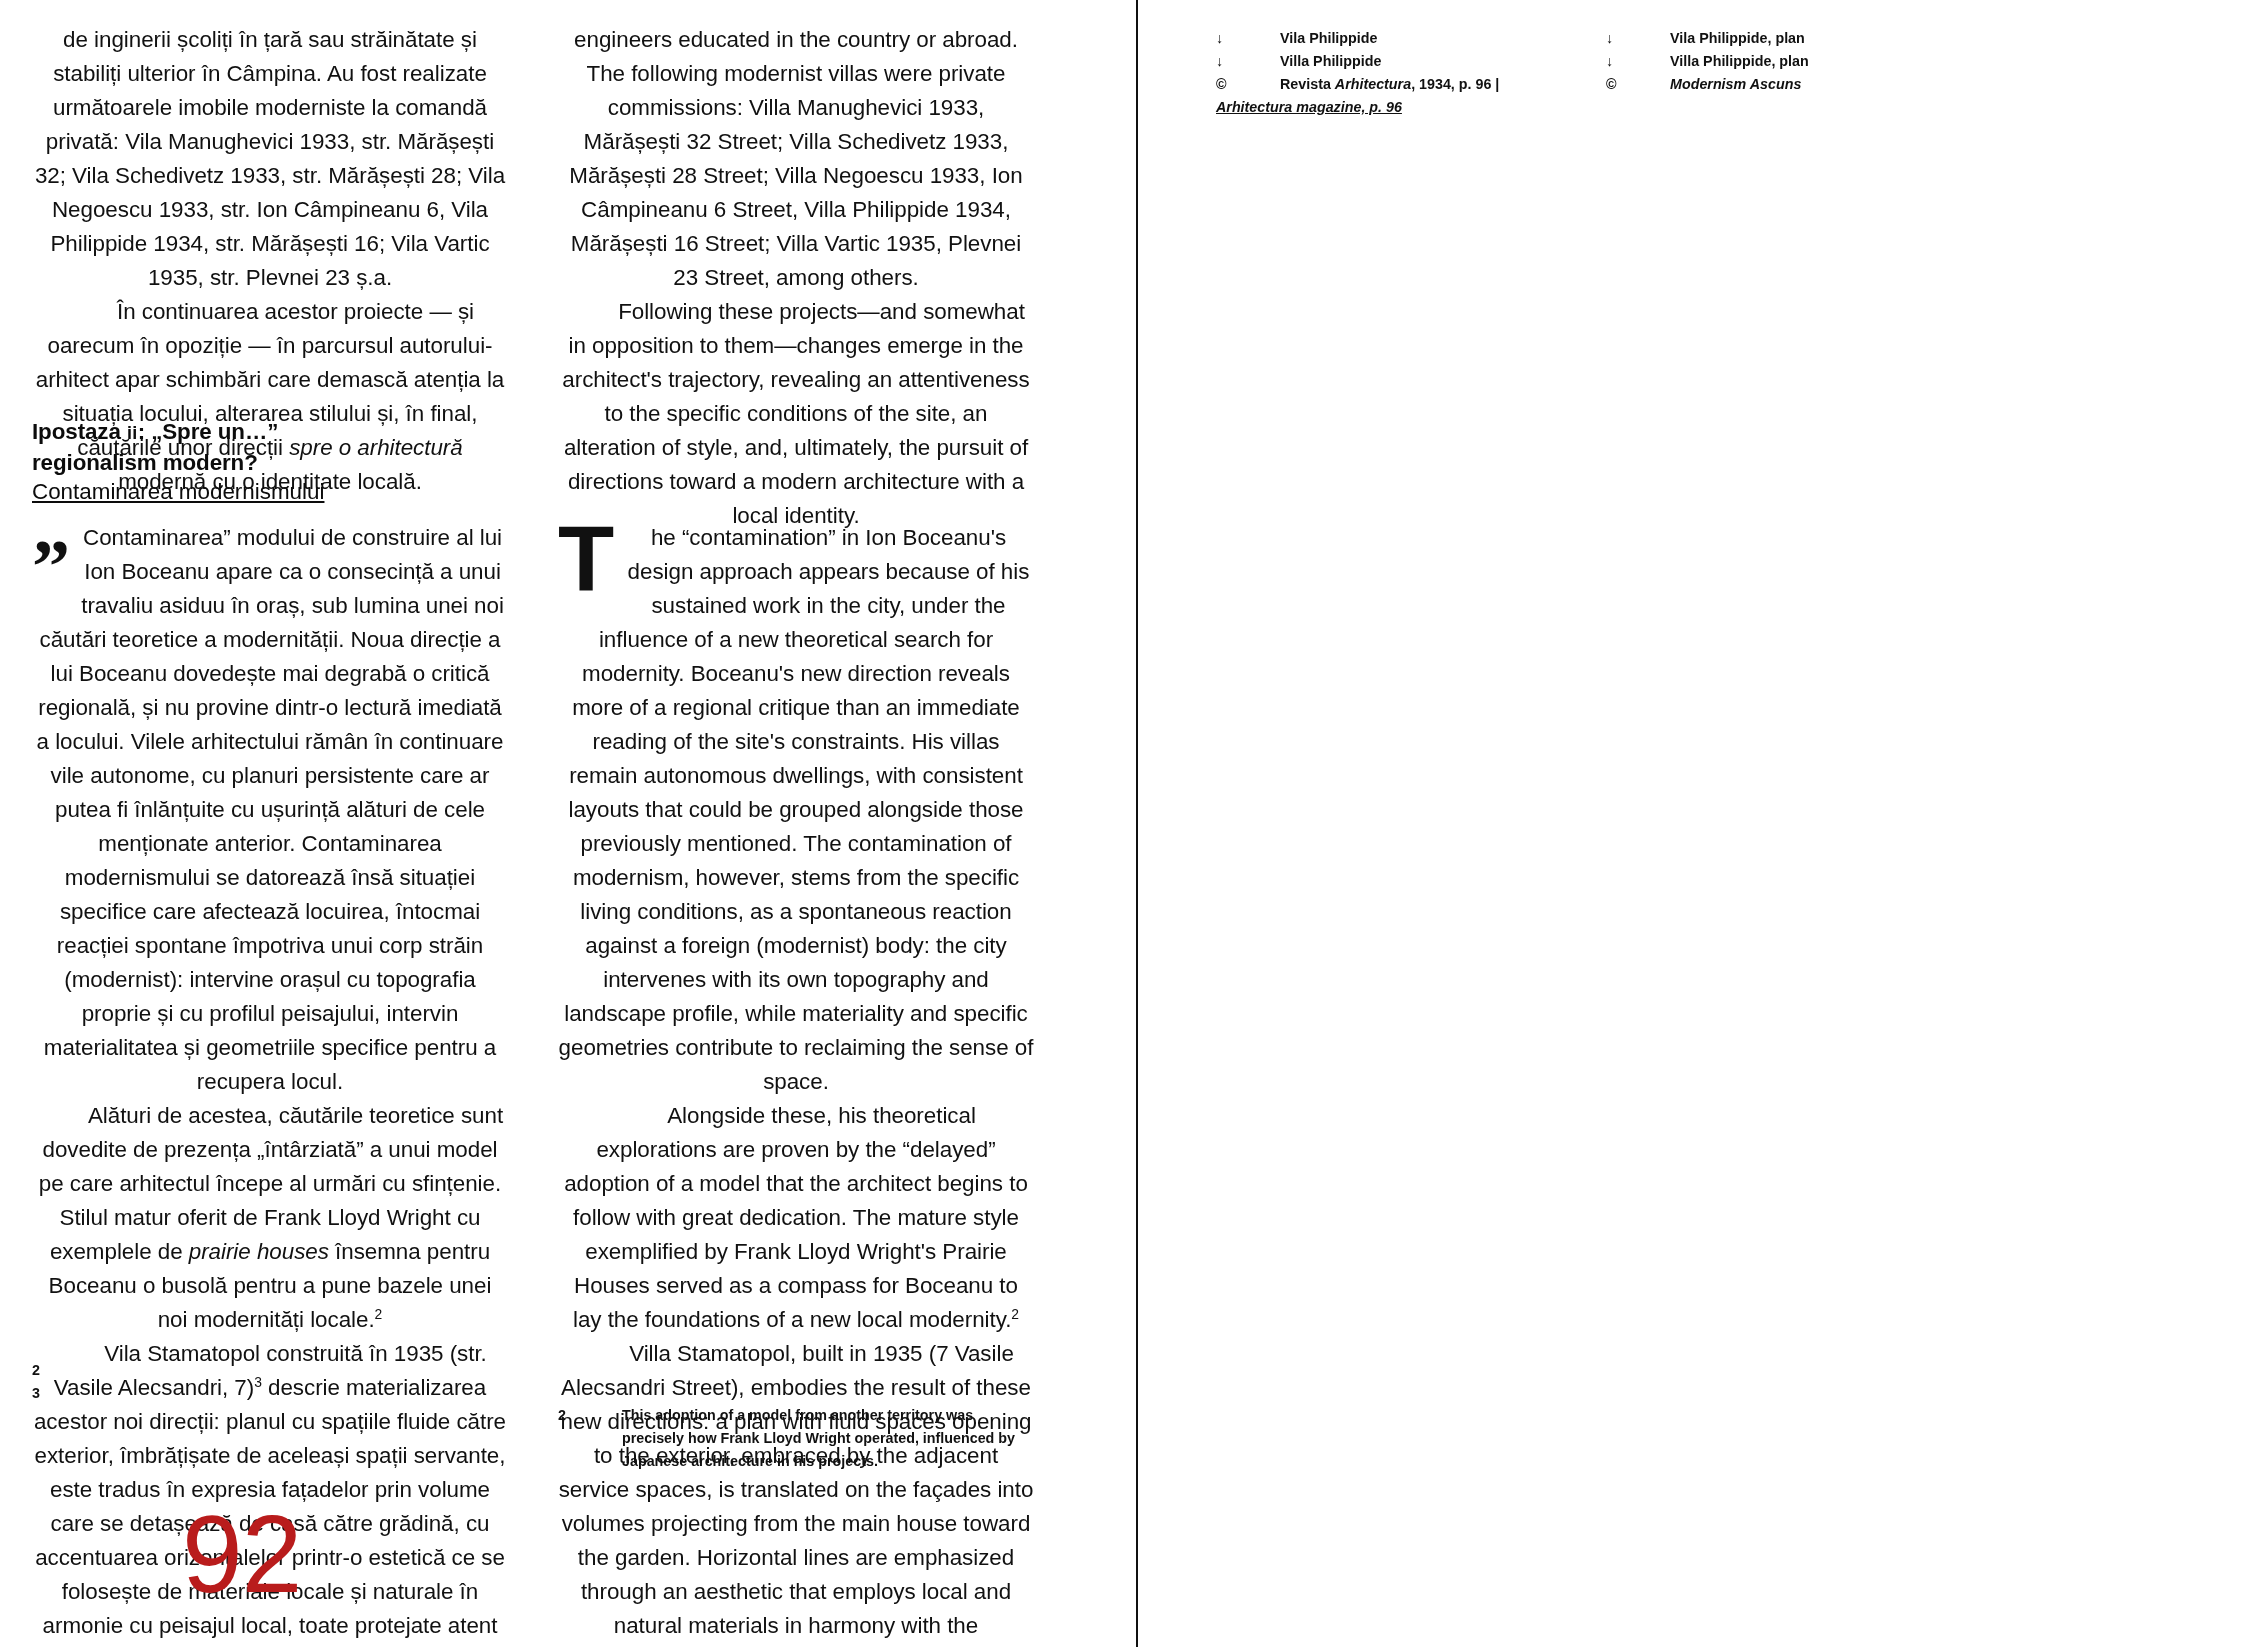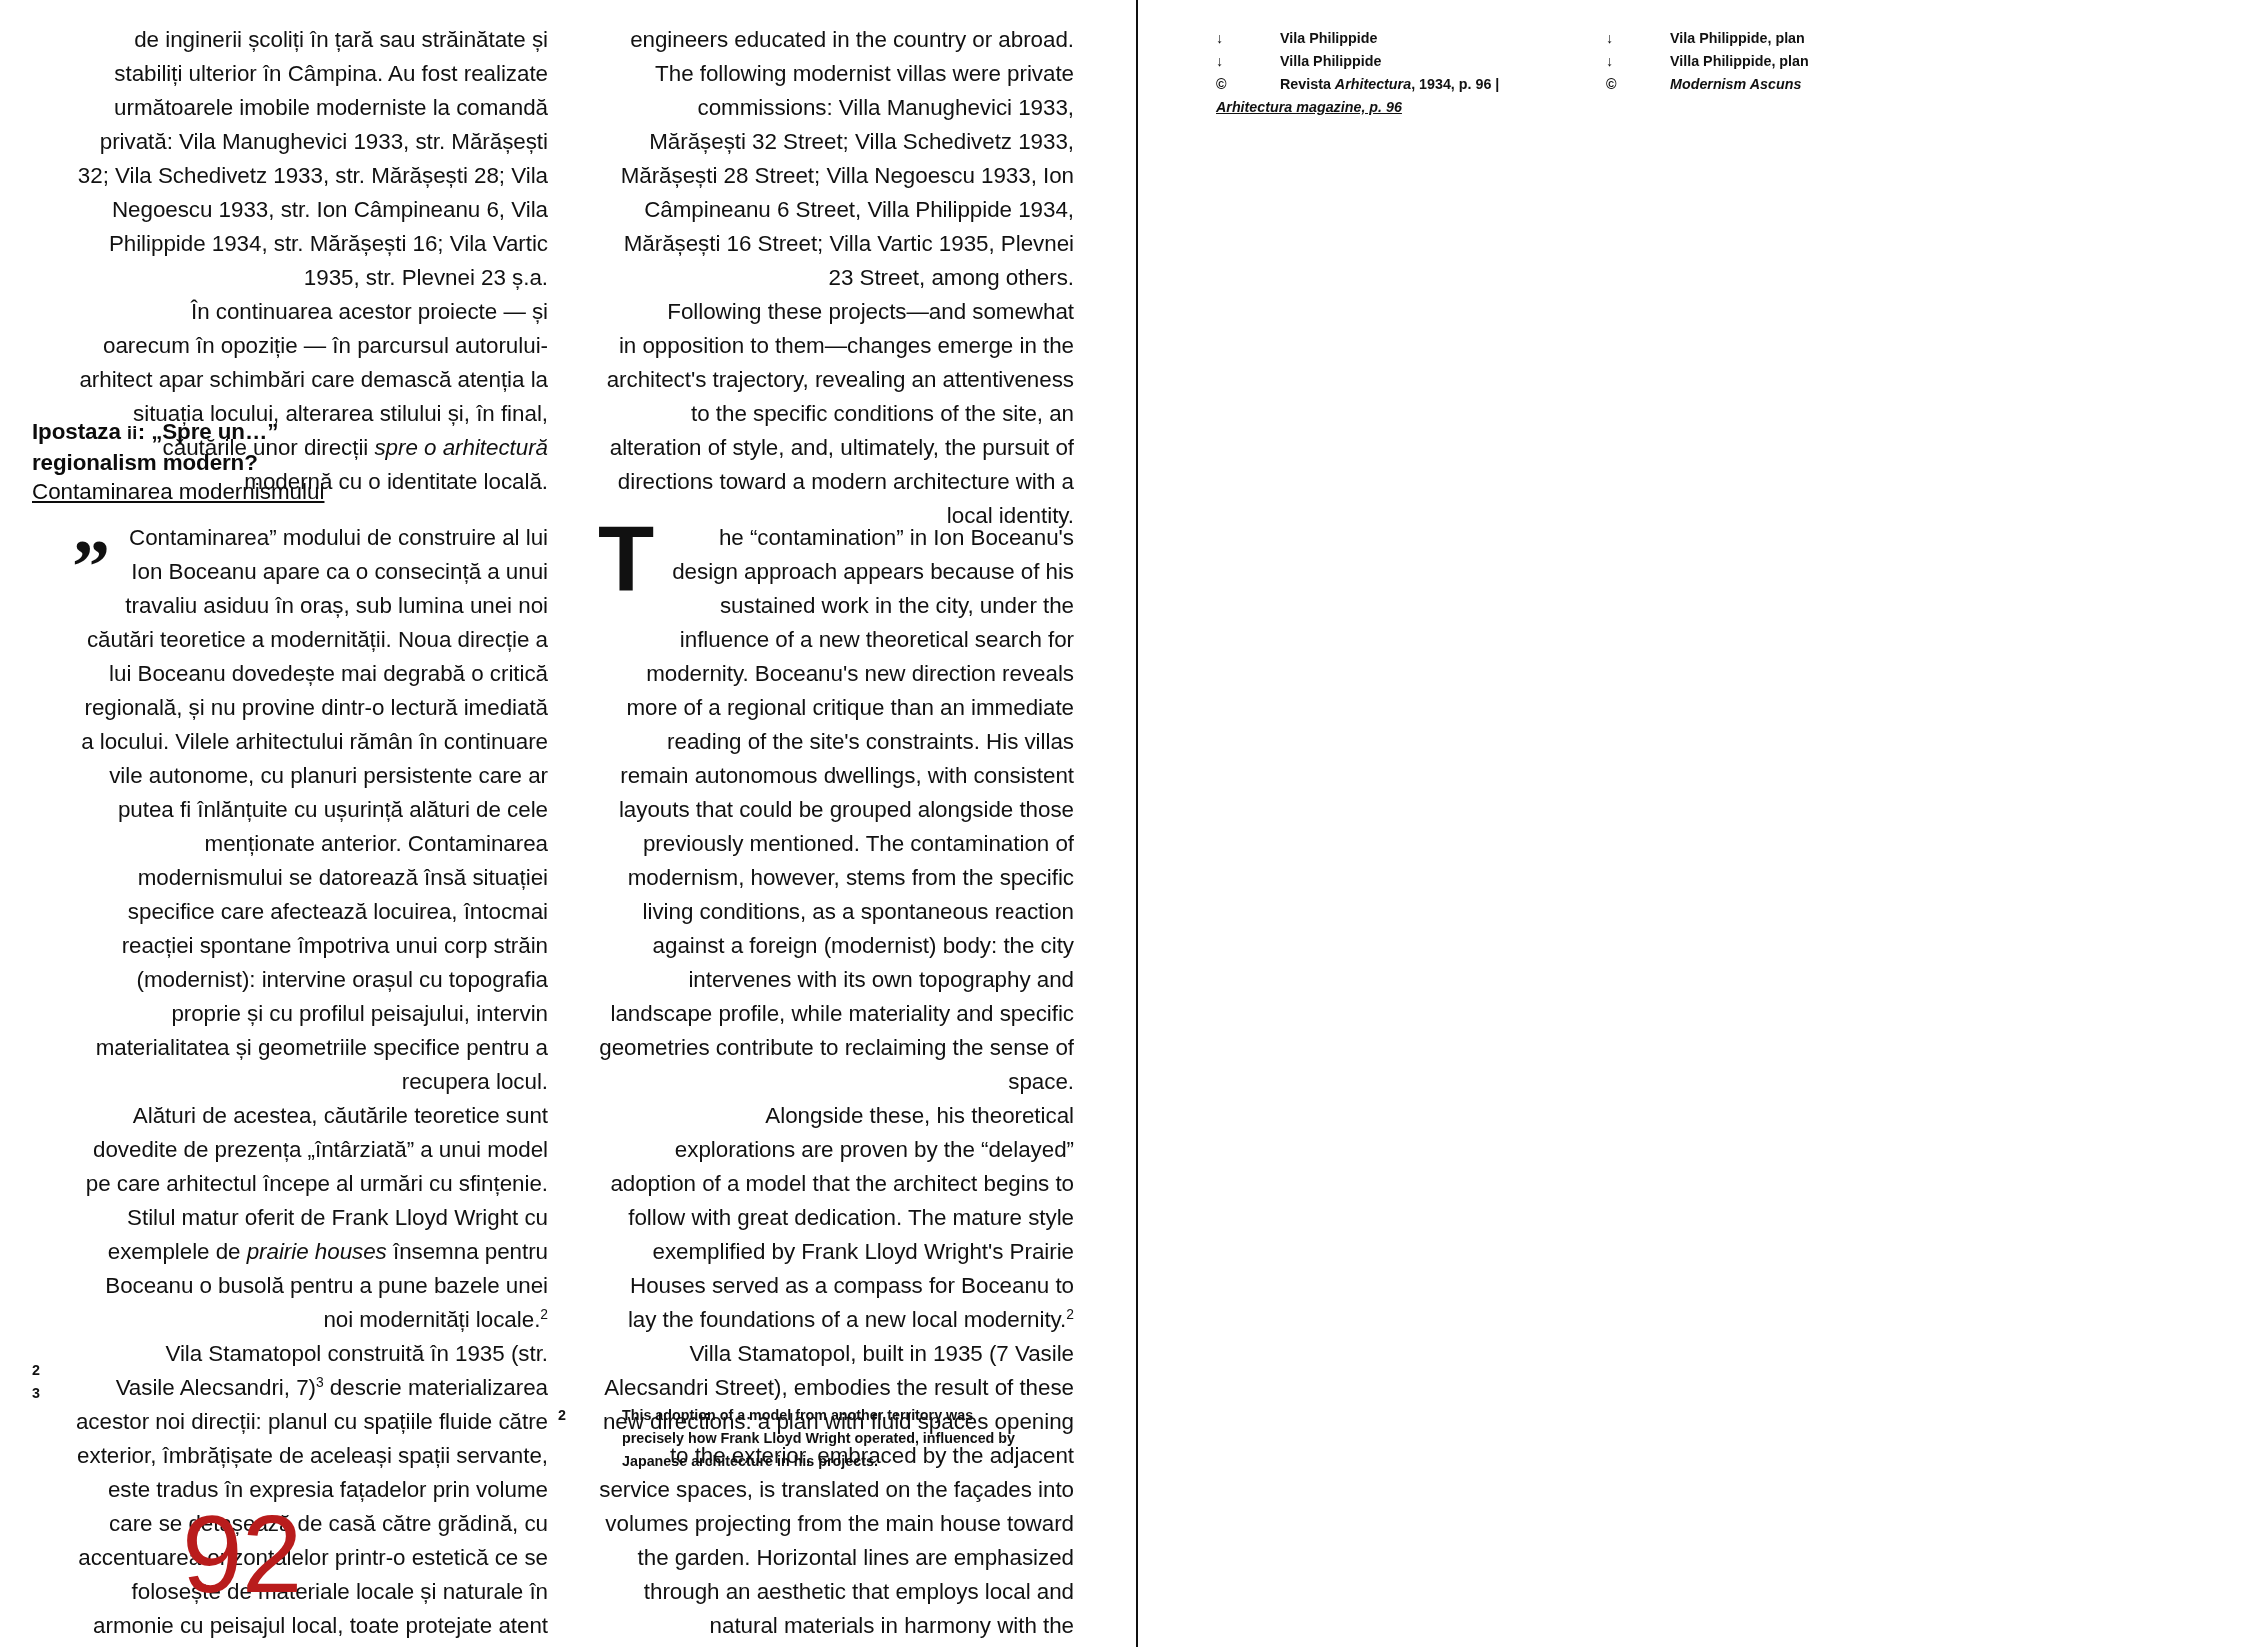--- a/index.html
+++ b/index.html
@@ -34,22 +34,21 @@
     position: absolute;
     left: 0; top: 0;
     width: 1136px; height: 1648px;
   }
   .col {
     position: absolute;
     font-size: 22.4px;
     line-height: 34px;
     letter-spacing: -0.04px;
     color: #111;
-    text-align: right;
-    margin-left: 40px;
+    text-align: center;
   }
   .col-ro { left: 32px;  top: 23px;  width: 476px; }
   .col-en { left: 558px; top: 23px;  width: 476px; }
 
   .col p { margin: 0; }
   .col p.ind { text-indent: 51px; }
   .col i, .col em { font-style: italic; }
   sup { font-size: 0.62em; vertical-align: super; line-height: 0; }
 
   

